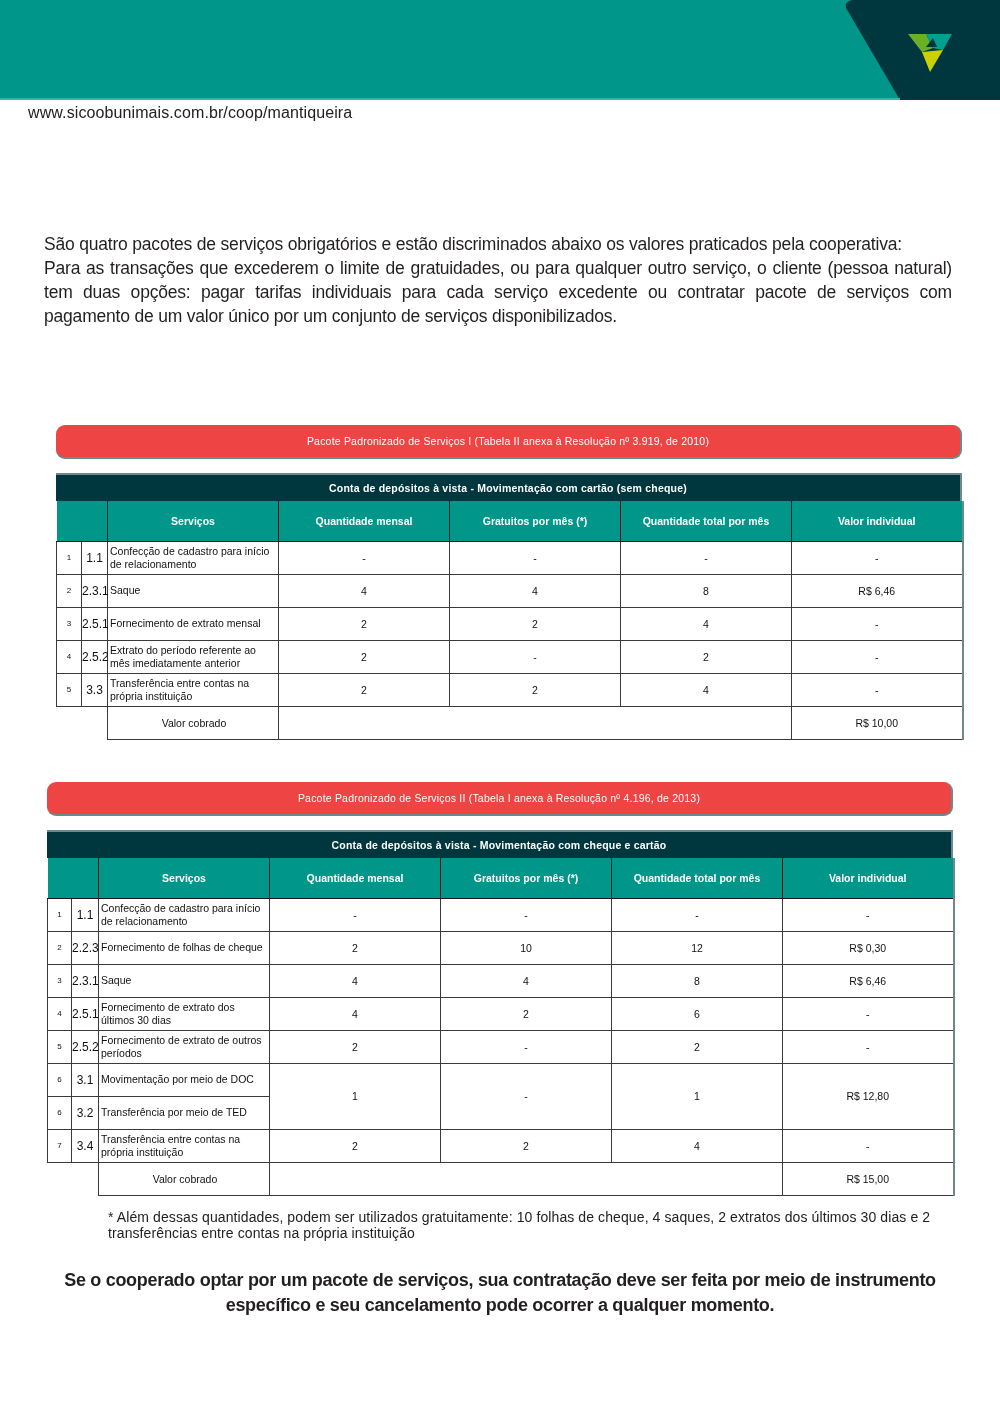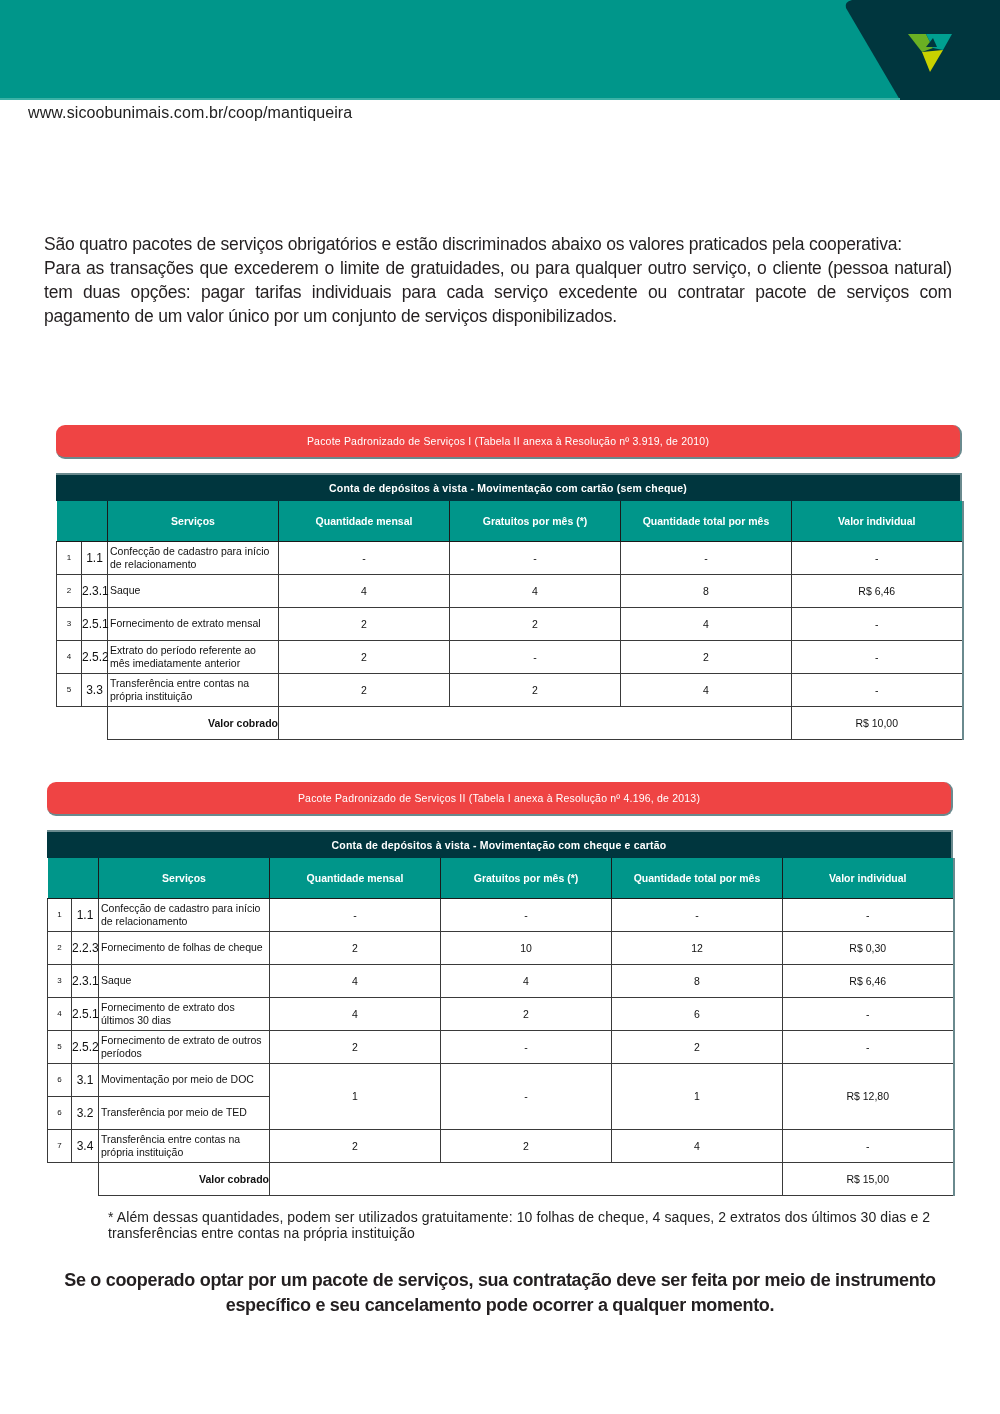--- a/index.html
+++ b/index.html
@@ -28,21 +28,21 @@
   th { background: #00968a; color: #ffffff; font-weight: bold; height: 40px; font-size: 10.5px; border-left: 1.5px solid #1a1a1a; border-bottom: 1.5px solid #1a1a1a; }
   th.blank { border-left: none; }
   th.blank2 { border-left: none; border-right: 1.5px solid #1a1a1a; }
   th.last { border-right: 2px solid #6a8a8e; }
   td { border: 1.5px solid #3a3a3a; height: 33px; text-align: center; vertical-align: middle; color: #111; }
   td.num { font-size: 8px; }
   td.code { font-size: 12px; }
   td.svc { text-align: left; padding-left: 2px; line-height: 13px; font-size: 10.5px; }
   td.last { border-right: 2px solid #6a8a8e; }
   td.empty { border: none; }
-  td.total-label { text-align: right; padding-left: 2px; font-weight: bold; margin-left: 32px; }
+  td.total-label { text-align: center; padding-left: 2px; font-weight: normal; margin-left: 32px; }
 
   .footnote { position: absolute; left: 108px; top: 1209px; font-size: 14px; color: #222; letter-spacing: 0.1px; }
   .closing { position: absolute; left: 60px; top: 1268px; width: 880px; text-align: center; font-weight: bold; font-size: 18px; line-height: 25px; color: #231f20; letter-spacing: -0.3px; }
 </style>
 </head>
 <body>
 
 <div class="header-band"></div>
 <svg class="header-dark" viewBox="0 0 1000 100" width="1000" height="100">
   <path d="M852 0 L1000 0 L1000 100 L900 100 L846 8 Q844 2 852 0 Z" fill="#00363e"></path>

